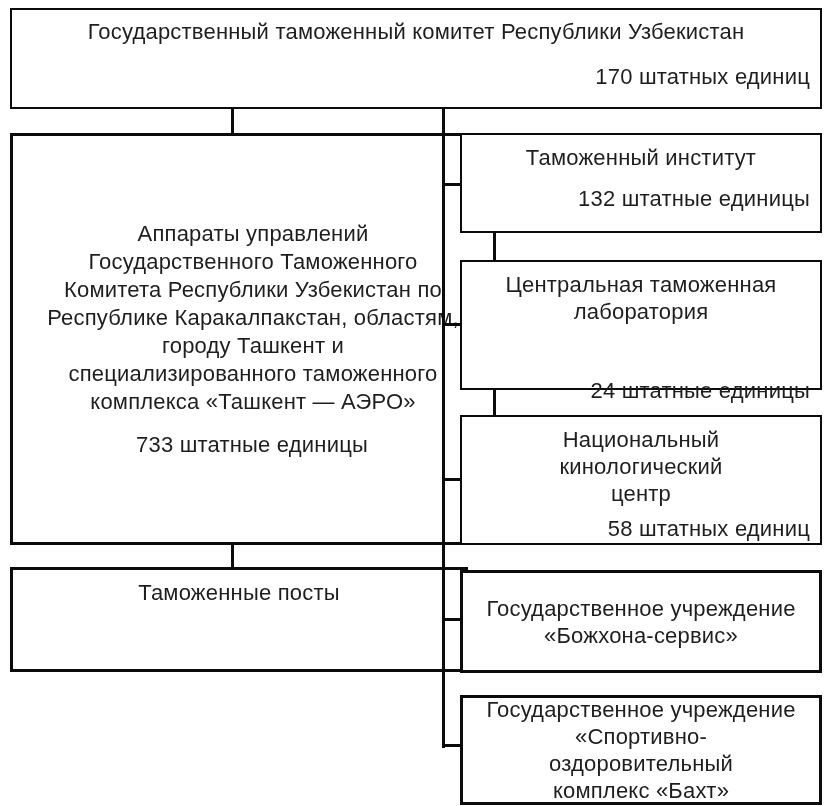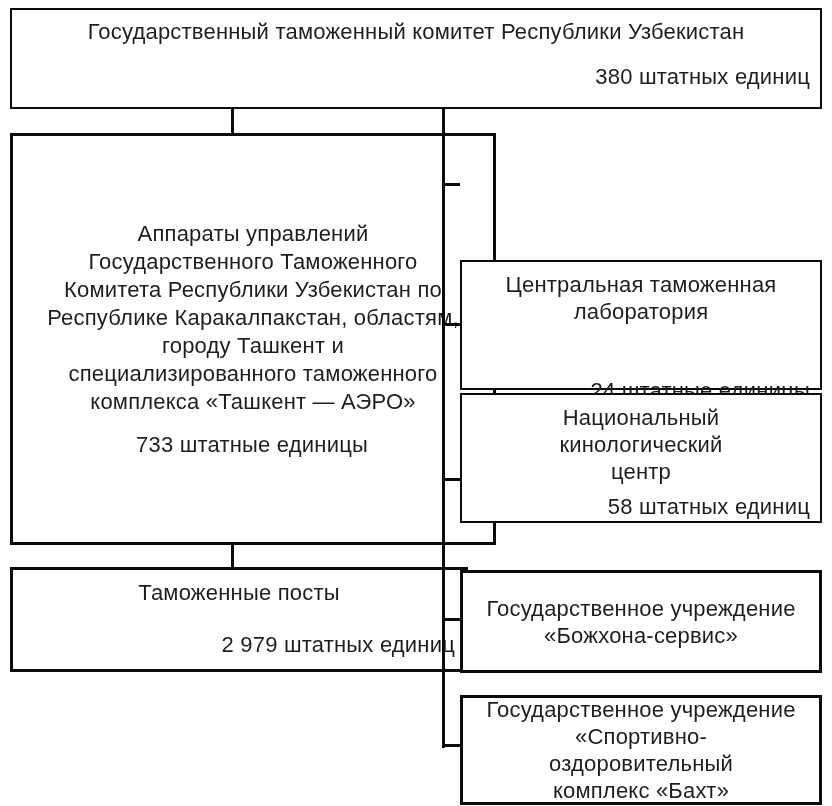--- a/index.html
+++ b/index.html
@@ -45,21 +45,21 @@
   
   .root-box   {left:10px;  top:8px;   width:812px; height:101px; padding-top:8px;}
   .root-box .count{margin-top:18px;}
   .main-box   {left:10px;  top:133px; width:486px; height:412px; line-height:28px;}
   .main-box .count{margin-top:15px;text-align:center;}
   .posts-box  {left:10px;  top:567px; width:458px; height:105px;}
   .posts-box .count{margin-top:25px;}
   .r1{left:460px; top:133px; width:362px; height:100px;}
   .r1 .count{margin-top:14px;}
   .r2{left:460px; top:260px; width:362px; height:130px;gap:44px;}
-  .r3{left:460px; top:393px; width:362px; height:130px;}
+  .r3{left:460px; top:415px; width:362px; height:130px;}
   .r4{left:460px; top:570px; width:362px; height:103px;}
   .r5{left:460px; top:695px; width:362px; height:110px;}
 
   
   .line{position:absolute;background:var(--line);}
   .v{width:3px;}
   .h{height:3px;}
   .c-root-main {left:231px; top:109px; height:24px;}
   .c-main-posts{left:231px; top:545px; height:22px;}
   .c-trunk     {left:442px; top:109px; height:639px;}
@@ -69,39 +69,42 @@
   .c-b4{left:444px; top:618px; width:16px;}
   .c-b5{left:444px; top:744px; width:16px;}
 </style>
 </head>
 <body>
 
 <div class="stage">
 
   <div class="box thin root-box">
     <div class="title">Государственный таможенный комитет Республики Узбекистан</div>
-    <div class="count">380 штатных единиц</div>
+    <div class="count">170 штатных единиц</div>
   </div>
 
   <div class="box center main-box">
     <div class="title">Аппараты управлений
 Государственного Таможенного
 Комитета Республики Узбекистан по
 Республике Каракалпакстан, областям,
 городу Ташкент и
 специализированного таможенного
 комплекса «Ташкент — АЭРО»</div>
     <div class="count">733 штатные единицы</div>
   </div>
 
   <div class="box posts-box">
     <div class="title">Таможенные посты</div>
-    <div class="count">2 979 штатных единиц</div>
   </div>
 
+  <div class="box thin r1">
+    <div class="title">Таможенный институт</div>
+    <div class="count">132 штатные единицы</div>
+  </div>
 
   <div class="box thin r2">
     <div class="title">Центральная таможенная
 лаборатория</div>
     <div class="count">24 штатные единицы</div>
   </div>
 
   <div class="box thin r3">
     <div class="title">Национальный кинологический
 центр</div>

